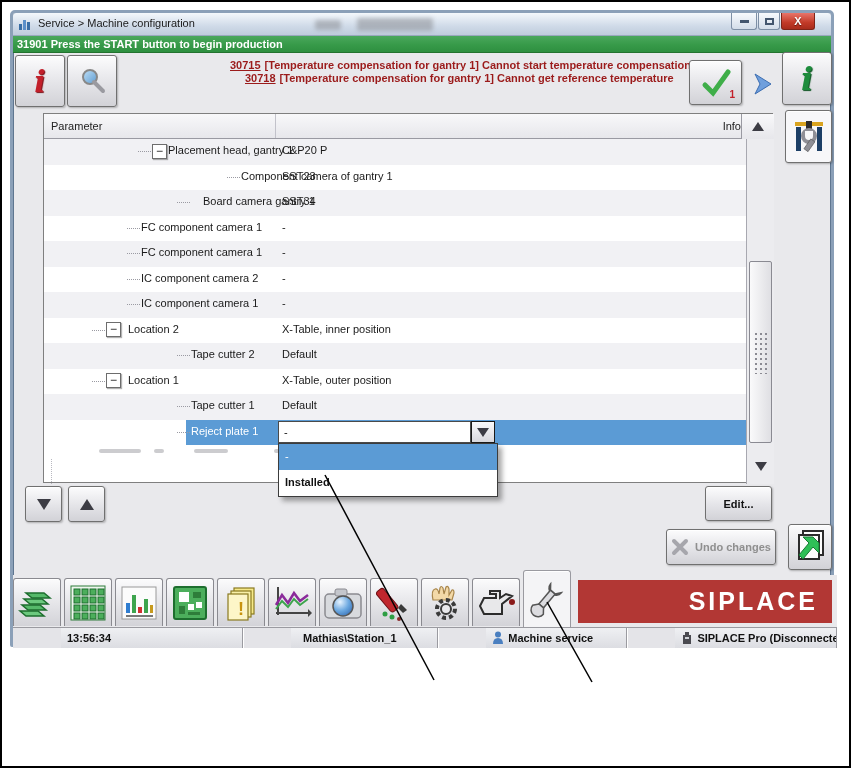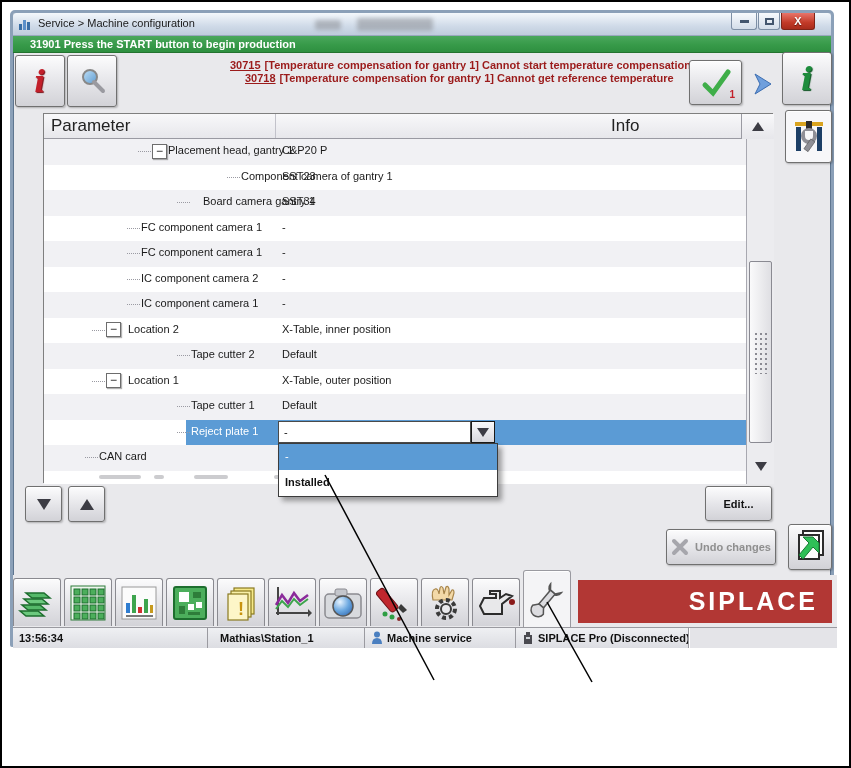--- a/index.html
+++ b/index.html
@@ -21,36 +21,36 @@
     background:linear-gradient(#f7fafd,#d3dde9); border-radius:0 0 3px 3px; margin-left:1px; cursor:default; }
   .wbtn.min { width:26px; } .wbtn.max { width:22px; }
   .wbtn.close { width:34px; background:linear-gradient(#e8756a,#c23a28 60%,#a82c1c); border-color:#7e2418; }
   .glyph-min { width:9px; height:3px; background:#43566e; }
   .glyph-max { width:9px; height:7px; border:2px solid #43566e; }
   .glyph-x { color:#fff; font-size:11px; font-weight:bold; text-shadow:0 1px 1px #5c1208; }
 
   
   .banner { position:absolute; left:0; top:23px; width:100%; height:17px;
     background:linear-gradient(#4aa75c,#379a49 55%,#2e8f40); border-bottom:1px solid #23732f;
-    color:#fff; font-size:11px; font-weight:bold; line-height:16px; padding-left:17px; }
+    color:#fff; font-size:11px; font-weight:bold; line-height:16px; padding-left:4px; }
 
   
   .btn3d { background:linear-gradient(#fcfcfd,#e4e4e8 55%,#d2d2d7); border:1px solid #707070;
     border-radius:3px; box-shadow:0 1px 0 #fff inset, 1px 1px 2px rgba(0,0,0,.25); cursor:default; }
   .tbtn { position:absolute; display:flex; align-items:center; justify-content:center; }
   .itext-red { font-family:"DejaVu Serif", serif; font-style:italic; font-weight:bold; font-size:30px; color:#c21f2a; text-shadow:1px 1px 1px #7d1017;}
   .itext-green { font-family:"DejaVu Serif", serif; font-style:italic; font-weight:bold; font-size:32px; color:#1d8c3c; text-shadow:1px 1px 1px #0e5422;}
   .errors { position:absolute; left:217px; top:46px; font-size:11px; font-weight:bold; color:#9b1b1b; line-height:13px; white-space:nowrap; }
   .errline2 { padding-left:15px; }
   .errcode { text-decoration:underline; margin-right:4px; }
   .ack-count { position:absolute; right:6px; bottom:4px; color:#c21f2a; font-size:10px; font-weight:bold; }
 
   
   .ptable { position:absolute; left:30px; top:100px; width:730px; height:370px; background:#fff; border:1px solid #7f7f7f; }
-  .thead { position:absolute; left:0; top:0; width:100%; height:25px; background:linear-gradient(#f8f8fa,#e7e7eb); border-bottom:1px solid #9a9aa2; font-size:17px; color:#222; }
+  .thead { position:absolute; left:0; top:0; width:100%; height:25px; background:linear-gradient(#f8f8fa,#e7e7eb); border-bottom:1px solid #9a9aa2; font-size:11px; color:#222; }
   .th { position:absolute; top:0; height:100%; line-height:24px; padding-left:7px; border-right:1px solid #c2c2ca; }
   .rows { position:absolute; left:0; top:25px; width:702px; height:345px; overflow:hidden; }
   .t-row { position:relative; width:100%; height:25.5px; font-size:11px; color:#1a1a1a; }
   .t-row.odd { background:#f1f1f4; } .t-row.even { background:#ffffff; }
   .t-row.partial { height:13.5px; background:#ffffff; }
   .row-hl { position:absolute; top:0; height:100%; right:0; background:#5b9bd5; }
   .t-label { position:absolute; top:5px; white-space:nowrap; }
   .t-label.sel { color:#fff; }
   .t-val { position:absolute; left:238px; top:5px; white-space:nowrap; }
   .conn { position:absolute; top:12px; width:13px; border-top:1px dotted #9a9aa2; }
@@ -93,21 +93,21 @@
   .tb { position:absolute; top:3px; width:48px; height:48px; display:flex; align-items:center; justify-content:center;
     background:linear-gradient(#fbfbfc,#e2e2e6 60%,#d3d3d8); border:1px solid #8a8a90; border-radius:3px 3px 0 0;
     border-bottom:none; box-shadow:0 1px 0 #fff inset; }
   .tb.active { top:-5px; height:57px; background:#f4f4f6; border-color:#9a9aa0; z-index:2; }
   .brand { position:absolute; left:565px; top:5px; width:254px; height:43px; background:#b23734;
     color:#fff; font-size:25px; font-weight:bold; letter-spacing:3px; text-align:right; line-height:43px; padding-right:14px; }
 
   
   .statusbar { position:absolute; left:0; top:614px; width:824px; height:21px; background:#e4e4e8; border-top:1px solid #9a9aa0; display:flex; font-size:11px; font-weight:bold; color:#111; }
   .scell { position:relative; height:100%; border-right:1px solid #9a9aa0; box-shadow:1px 0 0 #fff; display:flex; align-items:center; gap:4px;
-    padding:0 6px; white-space:nowrap; overflow:hidden; background:linear-gradient(#eff0f3,#dcdde2); }
+    padding:0 6px; white-space:nowrap; overflow:hidden; background:linear-gradient(#eff0f3,#dcdde2);margin-left:48px; }
   .scell .ico { flex:0 0 auto; display:flex; }
 
   .rail-btn { position:absolute; display:flex; align-items:center; justify-content:center; }
   svg { display:block; }
   .callouts { position:absolute; left:0; top:0; z-index:99; pointer-events:none; }
 </style>
 </head>
 <body>
 
 <div class="page">
@@ -187,21 +187,21 @@
           <circle cx="17" cy="17" r="6" fill="none" stroke="#8f8f96" stroke-width="4"></circle>
           <rect x="15" y="20" width="5" height="12" transform="rotate(35 17 26)" fill="#8f8f96" stroke="#555" stroke-width="0.6"></rect>
           <rect x="13" y="12" width="8" height="5" fill="#f7f7f9"></rect>
         </svg>
       </span>
     </div>
 
     <div class="ptable">
       <div class="thead">
         <div class="th" style="left:0; width:232px;">Parameter</div>
-        <div class="th" style="left:560px; width:137px; border-right:none;">Info</div>
+        <div class="th" style="left:560px; width:137px; border-right:none;text-align:right;">Info</div>
       </div>
       <div class="hdr-up">
           <span class="tri sm-up"></span>
         </div>
 
       <div class="rows">
         <div class="guide" style="left:7px; height:345px;"></div>
         <div class="guide" style="left:69px; height:306px;"></div>
         <div class="guide" style="left:114px; height:77px;"></div>
       <div class="t-row odd">
@@ -263,24 +263,20 @@
             <span class="t-val">Default</span>
           </div>
           <div class="t-row even">
             <div class="row-hl" style="left: 142px;"></div>
             <span class="conn" style="left: 133px;"></span>
             <span class="t-label sel" style="left: 147px;">Reject plate 1</span>
             <div class="combo-edit">-</div>
             <div class="combo-btn">
               <span class="tri sm-down"></span>
             </div>
-          </div>
-          <div class="t-row odd">
-            <span class="conn" style="left: 41px;"></span>
-            <span class="t-label" style="left: 55px;">CAN card</span>
           </div>
           <div class="t-row partial">
             <span class="smudge-dash" style="left: 55px; width: 42px;"></span>
             <span class="smudge-dash" style="left: 110px; width: 10px;"></span>
             <span class="smudge-dash" style="left: 150px; width: 34px;"></span>
             <span class="smudge-dash" style="left: 230px; width: 8px;"></span>
             <span class="smudge-dash" style="left: 268px; width: 30px;"></span>
           </div>
         </div>
 

